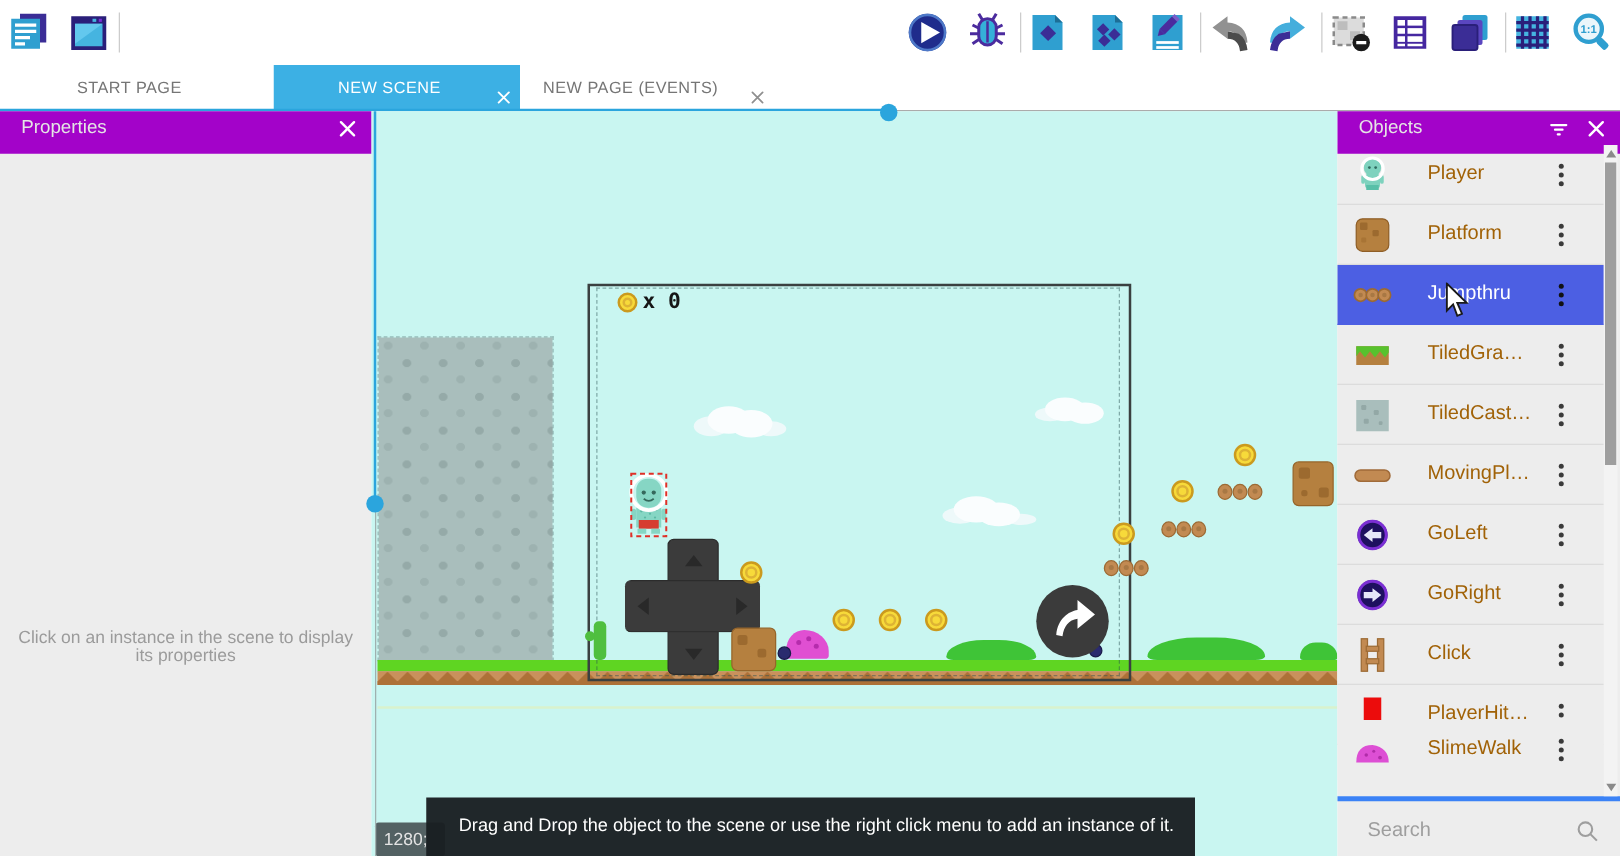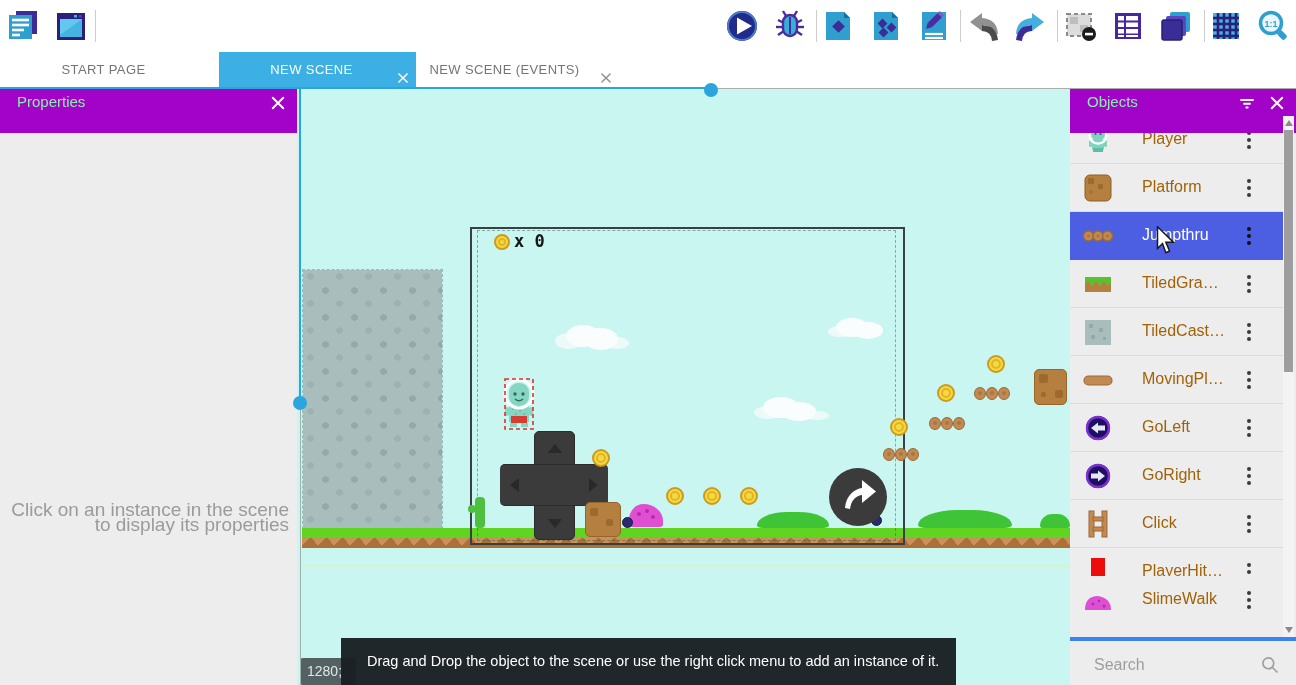--- a/index.html
+++ b/index.html
@@ -16,26 +16,26 @@
 .tab{position:absolute;top:0;height:36px;line-height:36px;font-size:13px;letter-spacing:.4px;color:#757575;text-align:center;cursor:pointer}
 .tab.active{background:#3CB0E4;color:#fff}
 .tab .tx{position:absolute;right:6px;top:11px;width:14px;height:14px}
 
 .hdiv-blue{position:absolute;left:0;top:87px;width:711px;height:2px;background:#2BA5DD}
 .hdiv-gray{position:absolute;left:711px;top:88px;width:585px;height:1px;background:#ababab}
 .vdiv-blue{position:absolute;left:299px;top:89px;width:2px;height:314px;background:#2BA5DD;z-index:30}
 .vdiv-gray{position:absolute;left:300px;top:403px;width:1px;height:282px;background:#9fb0af;z-index:30}
 .handle-dot{position:absolute;width:14px;height:14px;border-radius:50%;background:#2BA5DD;z-index:31}
 
-.panel-head{position:absolute;height:44px;background:#A303C9;color:#86efac;z-index:20}
+.panel-head{position:absolute;height:34px;background:#A303C9;color:#e5e5e5;z-index:20}
 .panel-head .ttl{position:absolute;left:17px;top:4px;font-size:15px}
 .icon-btn{position:absolute;width:18px;height:18px;cursor:pointer}
 .icon-btn svg{width:100%;height:100%;display:block}
 #props-body{position:absolute;left:0;top:116px;width:297px;height:569px;background:#EDEDED;z-index:19}
-#props-hint{position:absolute;left:8px;right:8px;top:386px;text-align:right;font-size:19px;line-height:15px;color:#9b9b9b}
+#props-hint{position:absolute;left:8px;right:8px;top:386px;text-align:center;font-size:14px;line-height:15px;color:#9b9b9b}
 #objs-body{position:absolute;left:1070px;top:116px;width:226px;height:521px;background:#EDEDED;z-index:19}
 #objs-head{left:1070px;top:89px;width:226px}
 #props-head{left:0;top:89px;width:297px}
 .obj-row{position:absolute;left:0;width:213px;height:48px;border-bottom:1px solid #dcdcdc;cursor:pointer;background:#EDEDED}
 .obj-row.selected{background:#4C5FE3;border-bottom-color:#4C5FE3}
 .obj-icon{position:absolute;left:12px;top:8px;width:32px;height:32px}
 .obj-icon svg{width:32px;height:32px;display:block}
 .obj-label{position:absolute;left:72px;top:14px;font-size:16px;color:#a16207;white-space:nowrap}
 .obj-row.selected .obj-label{color:#fff}
 .kebab{position:absolute;right:26px;top:12px;width:16px;height:24px;display:flex;flex-direction:column;align-items:center;justify-content:center;gap:3px;cursor:pointer}
@@ -245,21 +245,21 @@
 
 <div id="tabbar">
   <div class="tab" style="left:0;width:175px"><span>START PAGE</span></div>
   <div class="tab active" style="left:203px;width:197px">
     <span style="margin-right:12px">NEW SCENE</span>
     <span class="tx"><svg viewBox="0 0 24 24">
           <path d="M5 5 L19 19 M19 5 L5 19" stroke="#fff" stroke-width="2.6" stroke-linecap="round"></path>
         </svg></span>
   </div>
   <div class="tab" style="left:400px;width:203px">
-    <span style="margin-right:26px">NEW SCENE (EVENTS)</span>
+    <span style="margin-right:26px">NEW PAGE (EVENTS)</span>
     <span class="tx"><svg viewBox="0 0 24 24">
           <path d="M5 5 L19 19 M19 5 L5 19" stroke="#8f8f8f" stroke-width="2.4" stroke-linecap="round"></path>
         </svg></span>
   </div>
 </div>
 
 <div class="hdiv-blue"></div>
 <div class="hdiv-gray"></div>
 <div class="handle-dot" style="left:704px;top:83px"></div>
 

